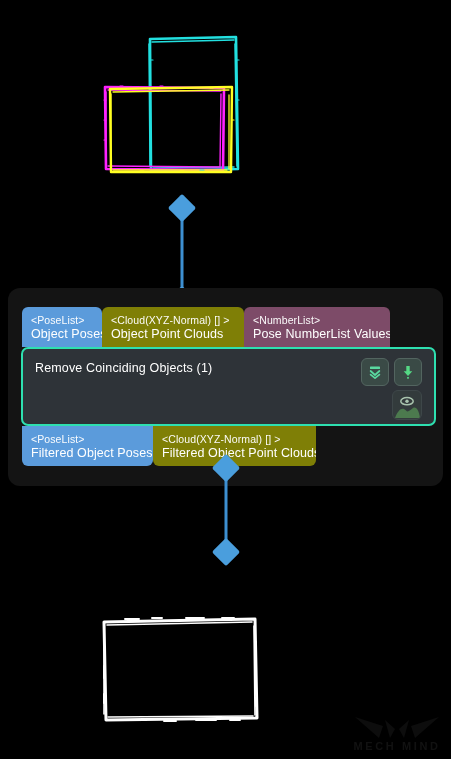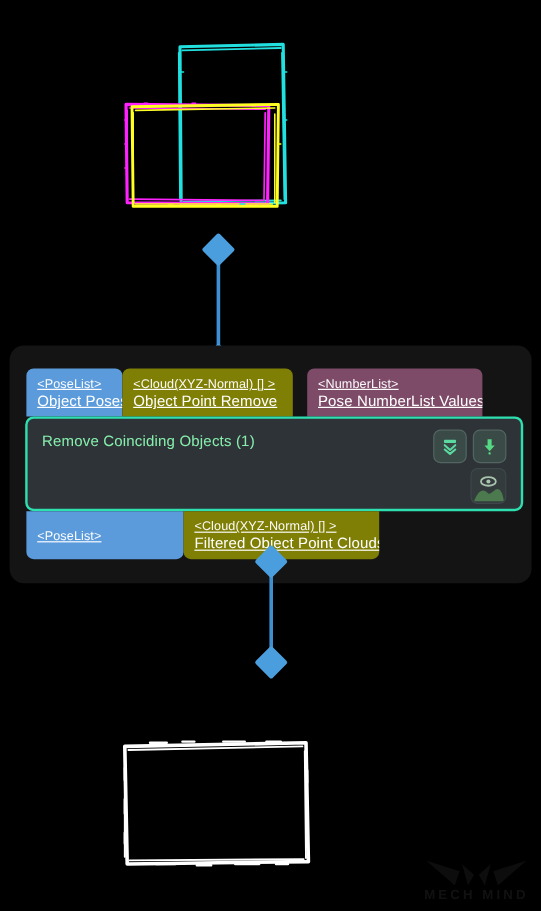--- a/index.html
+++ b/index.html
@@ -41,53 +41,53 @@
   
   .port-row{position:absolute;display:flex;align-items:flex-start;}
   #inputs-row{left:22px;top:307px;height:40px;}
   #outputs-row{left:22px;top:426px;height:40px;}
 
   .port{
     height:40px;box-sizing:border-box;
     padding:3px 8px 0 9px;
     color:#ffffff;line-height:1.14;
     display:flex;flex-direction:column;justify-content:center;
-    overflow:hidden;white-space:nowrap;text-decoration:underline;
+    overflow:hidden;white-space:nowrap;
   }
   .port .ptype{font-size:10.5px;letter-spacing:.1px;opacity:.97;}
   .port .pname{font-size:12.5px;letter-spacing:.1px;}
 
   .port.blue{background:#5b9bdb;}
   .port.olive{background:#7f7f06;justify-content:center;}
   .port.purple{background:#7d4b68;}
 
   #inputs-row .port:first-child{border-radius:6px 6px 0 0;}
   #outputs-row .port:first-child{border-radius:0 0 6px 6px;}
-  #inputs-row .port:last-child{border-radius:6px 6px 0 0;margin-left:12px;}
+  #inputs-row .port:last-child{border-radius:6px 6px 0 0;}
   #outputs-row .port:last-child{border-radius:0 0 6px 6px;}
   #inputs-row .port{border-radius:6px 6px 0 0;}
   #outputs-row .port{border-radius:0 0 6px 6px;}
 
   #port-in-0{width:80px;}
   #port-in-1{width:142px;}
   #port-in-2{width:146px;}
   #port-out-0{width:131px;}
   #port-out-1{width:163px;}
 
   
   #node-body{
     position:absolute;left:21px;top:347px;width:415px;height:79px;
     box-sizing:border-box;
     background:#2e3338;
     border:2px solid #2ee0b0;
     border-radius:7px;
   }
   #node-title{
     position:absolute;left:12px;top:12px;
-    color:#86efac;font-size:12.5px;letter-spacing:.15px;
+    color:#ffffff;font-size:12.5px;letter-spacing:.15px;
     white-space:nowrap;
   }
 
   .tool-btn{
     position:absolute;width:26px;height:26px;border-radius:6px;
     background:#3a4a46;border:1px solid #536560;
     display:flex;align-items:center;justify-content:center;
   }
   #btn-collapse{right:45px;top:9px;}
   #btn-download{right:12px;top:9px;}
@@ -142,21 +142,21 @@
 
   <div id="step-panel"></div>
 
   <div class="port-row" id="inputs-row">
     <div class="port blue" id="port-in-0">
       <span class="ptype">&lt;PoseList&gt;</span>
       <span class="pname">Object Poses</span>
     </div>
     <div class="port olive" id="port-in-1">
       <span class="ptype">&lt;Cloud(XYZ-Normal) [] &gt;</span>
-      <span class="pname">Object Point Remove</span>
+      <span class="pname">Object Point Clouds</span>
     </div>
     <div class="port purple" id="port-in-2">
       <span class="ptype">&lt;NumberList&gt;</span>
       <span class="pname">Pose NumberList Values</span>
     </div>
   </div>
 
   <div id="node-body">
     <div id="node-title">Remove Coinciding Objects (1)</div>
 
@@ -180,20 +180,21 @@
         <ellipse cx="13" cy="9.2" rx="6.2" ry="3.6" fill="none" stroke="#a9c4ae" stroke-width="1.5"></ellipse>
         <circle cx="13" cy="9.2" r="1.7" fill="#a9c4ae"></circle>
         <path d="M1 26 C4 17.5 8.5 14.5 12 18.5 C14 21 16 18 19 16 C22 14.2 25 18 26 26 Z" fill="#4c7a4e"></path>
       </svg>
     </div>
   </div>
 
   <div class="port-row" id="outputs-row">
     <div class="port blue" id="port-out-0">
       <span class="ptype">&lt;PoseList&gt;</span>
+      <span class="pname">Filtered Object Poses</span>
     </div>
     <div class="port olive" id="port-out-1">
       <span class="ptype">&lt;Cloud(XYZ-Normal) [] &gt;</span>
       <span class="pname">Filtered Object Point Clouds</span>
     </div>
   </div>
 
   <div class="edge" id="edge-bottom">
     <div class="line"></div>
     <div class="dia dia-a"></div>

